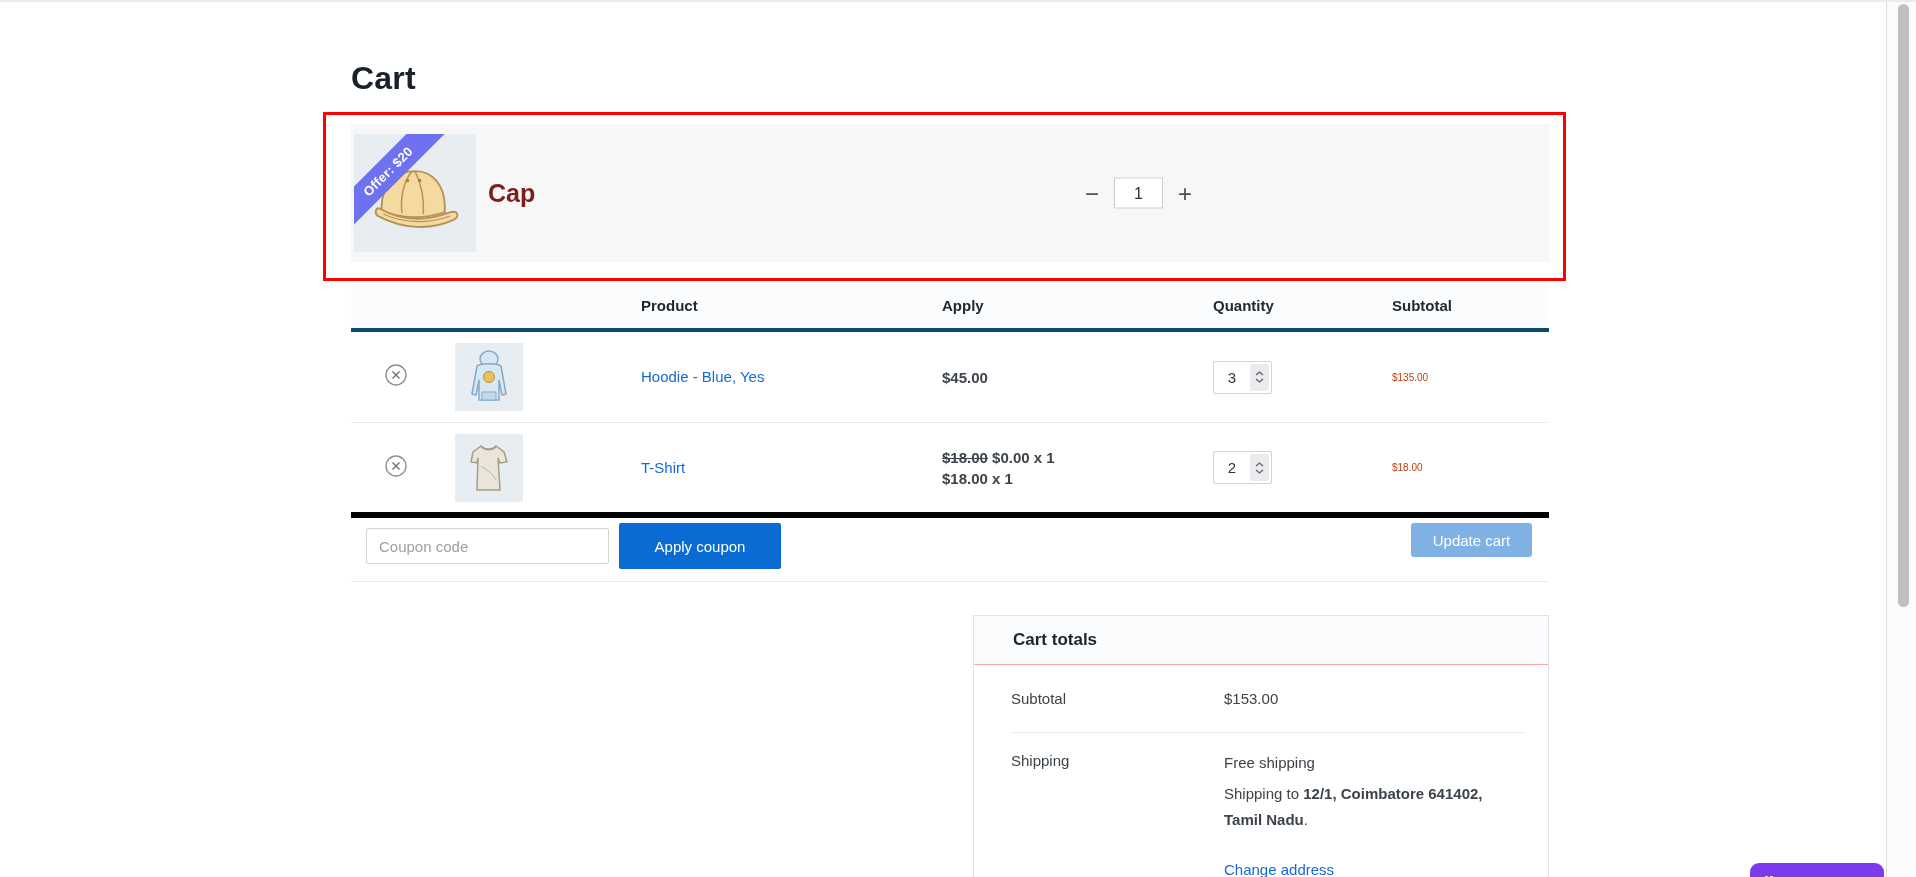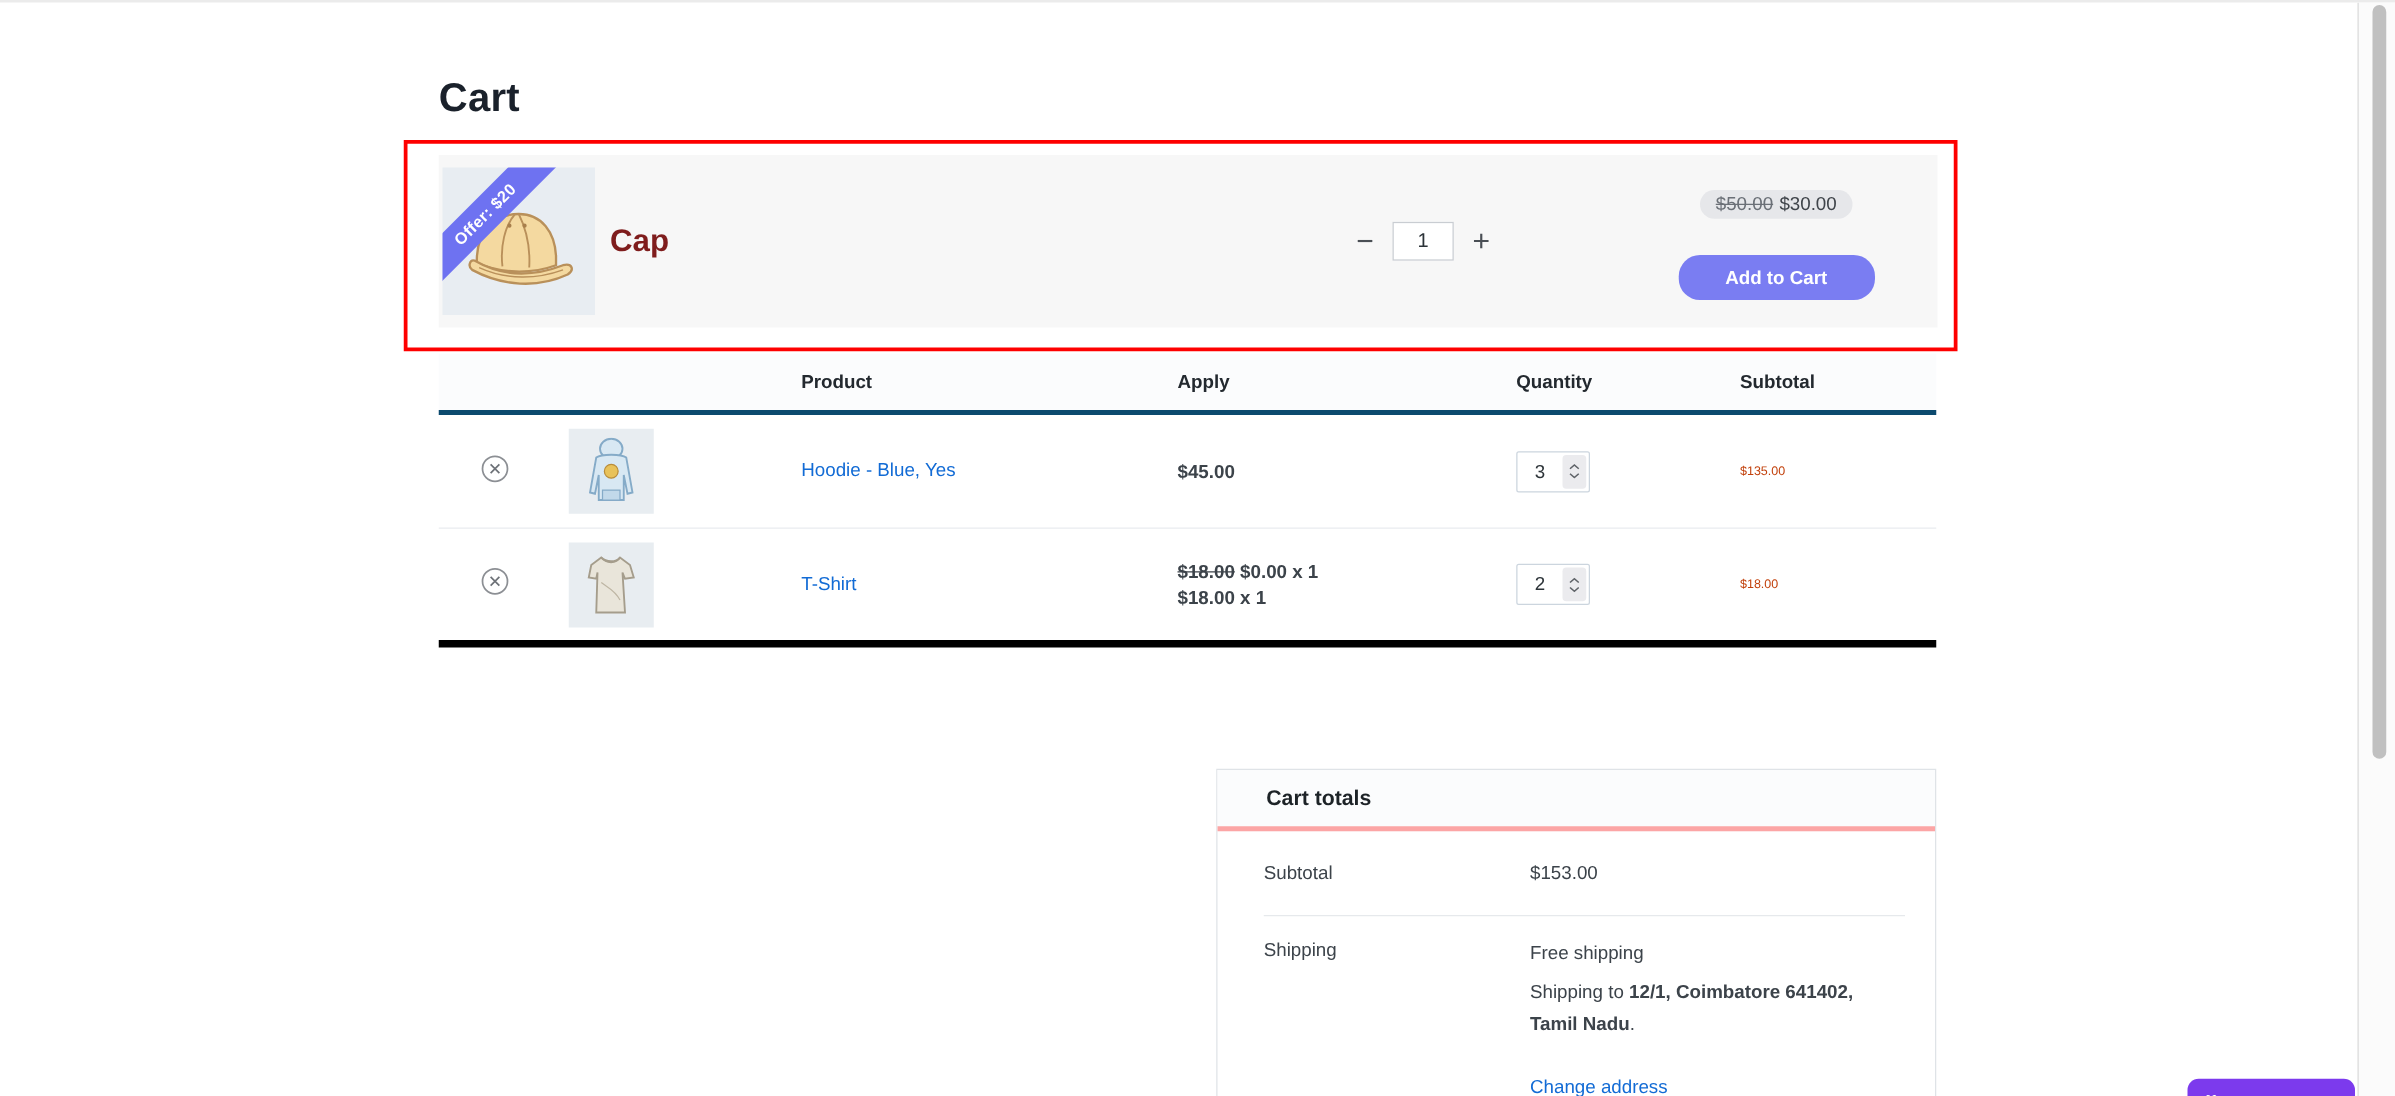--- a/index.html
+++ b/index.html
@@ -50,21 +50,21 @@
   .coupon-input { position:absolute; left:15px; top:10px; width:243px; height:36px; border:1px solid #d0d5da; border-radius:2px;
     padding:0 12px; font-size:15px; color:#2c3338; font-family:inherit; }
   .coupon-input::placeholder { color:#9aa0a6; }
   .apply-btn { position:absolute; left:268px; top:5px; width:162px; height:46px; background:#0a6bd4; border:none; border-radius:2px;
     color:#fff; font-size:15px; cursor:pointer; font-family:inherit; }
   .update-btn { position:absolute; right:17px; top:5px; width:121px; height:34px; background:#80b1e4; border:none; border-radius:3px;
     color:#fff; font-size:15px; cursor:default; font-family:inherit; }
 
   
   .totals { position:absolute; left:973px; top:613px; width:576px; height:400px; border:1px solid #dfe3e7; background:#fff; }
-  .totals-header { height:49px; background:#fbfcfd; border-bottom:4px solid #fca5a5; display:flex; align-items:center; padding-left:39px;
+  .totals-header { height:49px; background:#fbfcfd; border-bottom:1px solid #fca5a5; display:flex; align-items:center; padding-left:39px;
     font-size:17px; font-weight:700; color:#1d2327; }
   .totals-row { display:flex; padding-left:37px; }
   .totals-row.subtotal { height:67px; align-items:center; }
   .totals-label { width:213px; font-size:15px; color:#3c434a; }
   .totals-value { font-size:15px; color:#3c434a; }
   .totals-divider { height:1px; background:#e6e9ec; margin:0 24px 0 37px; }
   .totals-row.shipping { padding-top:19px; align-items:flex-start; }
   .ship-value { width:300px; font-size:15px; color:#3c434a; line-height:22px; }
   .ship-method { margin-bottom:7px; }
   .ship-dest { line-height:26px; }
@@ -97,26 +97,20 @@
           <path d="M16 58 C40 69 66 68 88 60" fill="none" stroke="#b9905a" stroke-width="1.2"></path>
         </svg>
         <div class="ribbon">Offer: $20</div>
       </div>
       <div class="promo-name">Cap</div>
       <div class="promo-stepper">
         <button class="step-btn">−</button>
         <input class="step-input" value="1" style="">
         <button class="step-btn">+</button>
       </div>
-      <div class="promo-right">
-        <div class="price-pill">
-          <s>$50.00</s><span>$30.00</span>
-        </div>
-        <button class="add-cart-btn">Add to Cart</button>
-      </div>
     </div>
   </div>
 
   <div class="cart-table">
     <div class="trow thead">
       <div></div>
         <div></div>
       <div>Product</div>
       <div>Apply</div>
       <div>Quantity</div>
@@ -192,20 +186,25 @@
               </svg>
             <svg width="9" height="5" viewBox="0 0 9 5">
                 <path d="M1 1 L4.5 4 L8 1" fill="none" stroke="#5f6368" stroke-width="1.3"></path>
               </svg>
           </span>
         </div>
       </div>
       <div class="subtotal-cell">$18.00</div>
     </div>
 
+    <div class="coupon-row">
+      <input class="coupon-input" placeholder="Coupon code" style="">
+      <button class="apply-btn">Apply coupon</button>
+      <button class="update-btn">Update cart</button>
+    </div>
   </div>
 
   <div class="totals">
     <div class="totals-header">Cart totals</div>
     <div class="totals-row subtotal">
       <div class="totals-label">Subtotal</div>
       <div class="totals-value">$153.00</div>
     </div>
     <div class="totals-divider"></div>
     <div class="totals-row shipping">

